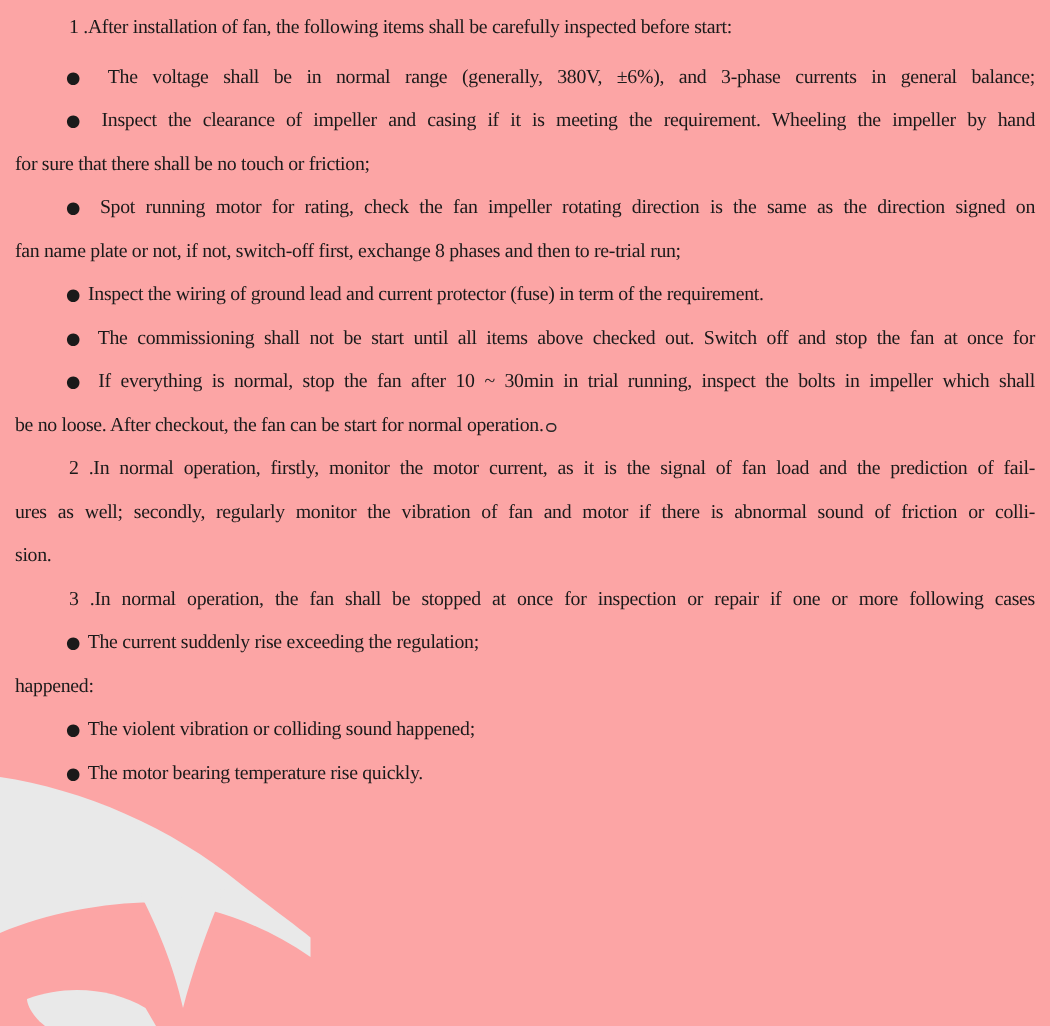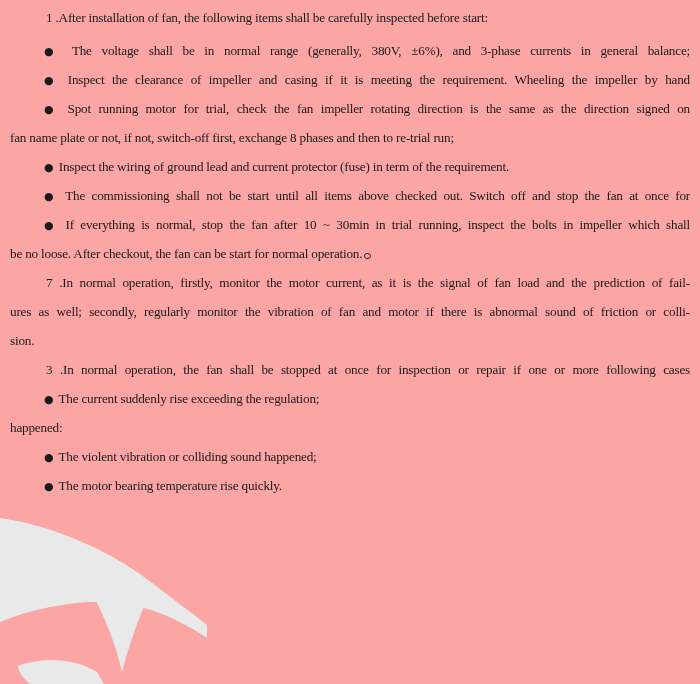--- a/index.html
+++ b/index.html
@@ -68,27 +68,28 @@
   <svg class="watermark" width="210" height="180" viewBox="0 0 210 180" xmlns="http://www.w3.org/2000/svg">
     <path d="M0,14 C55,22 115,48 160,85 C178,99 196,112 207,121 L207,134 C175,112 140,100 112,98 C80,96 35,103 0,118 Z" fill="#e9e9e9"></path>
     <path d="M93,91 C110,97 135,95 150,88 C138,115 128,145 122,168 C116,140 104,112 93,91 Z" fill="#e9e9e9"></path>
     <path d="M18,162 C45,152 75,155 97,168 L104,180 L30,180 C22,174 18,166 18,162 Z" fill="#e9e9e9"></path>
   </svg>
 
   <div class="content">
       <div class="line indent-num"><span>1 .After installation of fan, the following items shall be carefully inspected before start:</span></div>
       <div class="line justify indent-bullet gap"><span class="bullet">●</span> <span>The voltage shall be in normal range (generally, 380V, ±6%), and 3-phase currents in general balance;</span></div>
       <div class="line justify indent-bullet"><span class="bullet">●</span> <span>Inspect the clearance of impeller and casing if it is meeting the requirement. Wheeling the impeller by hand</span></div>
-      <div class="line justify indent-bullet"><span class="bullet">●</span> <span>Spot running motor for trial, check the fan impeller rotating direction is the same as the direction signed on</span></div>
+      <div class="line"><span>for sure that there shall be no touch or friction;</span></div>
+      <div class="line justify indent-bullet"><span class="bullet">●</span> <span>Spot running motor for rating, check the fan impeller rotating direction is the same as the direction signed on</span></div>
       <div class="line"><span>fan name plate or not, if not, switch-off first, exchange 8 phases and then to re-trial run;</span></div>
       <div class="line indent-bullet"><span class="bullet">●</span> <span>Inspect the wiring of ground lead and current protector (fuse) in term of the requirement.</span></div>
       <div class="line justify indent-bullet"><span class="bullet">●</span> <span>The commissioning shall not be start until all items above checked out. Switch off and stop the fan at once for</span></div>
       <div class="line justify indent-bullet"><span class="bullet">●</span> <span>If everything is normal, stop the fan after 10 ~ 30min in trial running, inspect the bolts in impeller which shall</span></div>
       <div class="line"><span>be no loose. After checkout, the fan can be start for normal operation.</span><span class="cjk-dot" title="。"></span></div>
-      <div class="line justify indent-num"><span>7 .In normal operation, firstly, monitor the motor current, as it is the signal of fan load and the prediction of fail-</span></div>
+      <div class="line justify indent-num"><span>2 .In normal operation, firstly, monitor the motor current, as it is the signal of fan load and the prediction of fail-</span></div>
       <div class="line justify"><span>ures as well; secondly, regularly monitor the vibration of fan and motor if there is abnormal sound of friction or colli-</span></div>
       <div class="line"><span>sion.</span></div>
       <div class="line justify indent-num"><span>3 .In normal operation, the fan shall be stopped at once for inspection or repair if one or more following cases</span></div>
       <div class="line indent-bullet"><span class="bullet">●</span> <span>The current suddenly rise exceeding the regulation;</span></div>
       <div class="line"><span>happened:</span></div>
       <div class="line indent-bullet"><span class="bullet">●</span> <span>The violent vibration or colliding sound happened;</span></div>
       <div class="line indent-bullet"><span class="bullet">●</span> <span>The motor bearing temperature rise quickly.</span></div>
     </div>
 
 </div>

